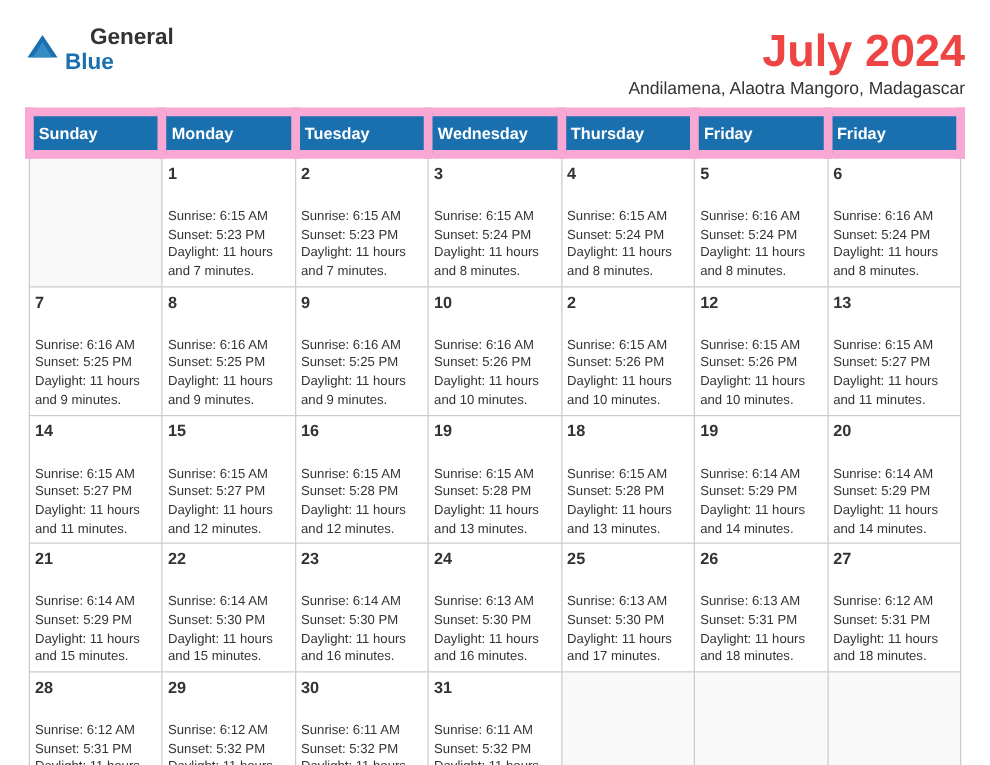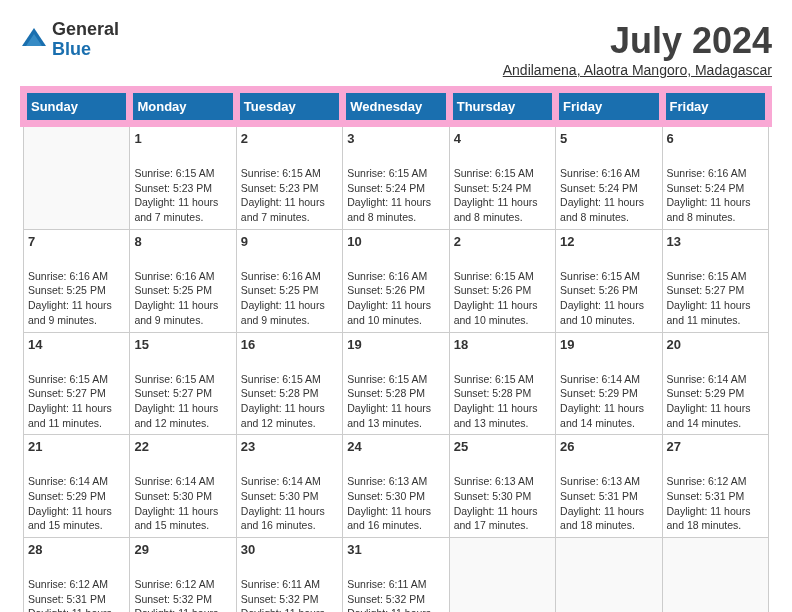--- a/index.html
+++ b/index.html
@@ -23,42 +23,42 @@
     }
     .logo-text {
       display: flex;
       flex-direction: column;
       line-height: 1.1;
     }
     .logo-general {
       font-size: 18px;
       font-weight: bold;
       color: #333;
+      margin-left: 20px;
     }
     .logo-blue {
       font-size: 18px;
       font-weight: bold;
       color: #1a6faf;
     }
     .logo-icon {
       width: 28px;
       height: 28px;
     }
     .title-block {
       text-align: right;
     }
     .month-year {
       font-size: 36px;
       font-weight: bold;
-      color: #404040;
+      color: #ef4444;
     }
     .location {
       font-size: 14px;
       color: #333;
-      text-decoration: underline;
     }
     table {
       width: 100%;
       border-collapse: collapse;
       font-size: 11px;
     }
     thead tr th {
       background-color: #1a6faf;
       color: #fff;
       padding: 6px 4px;

